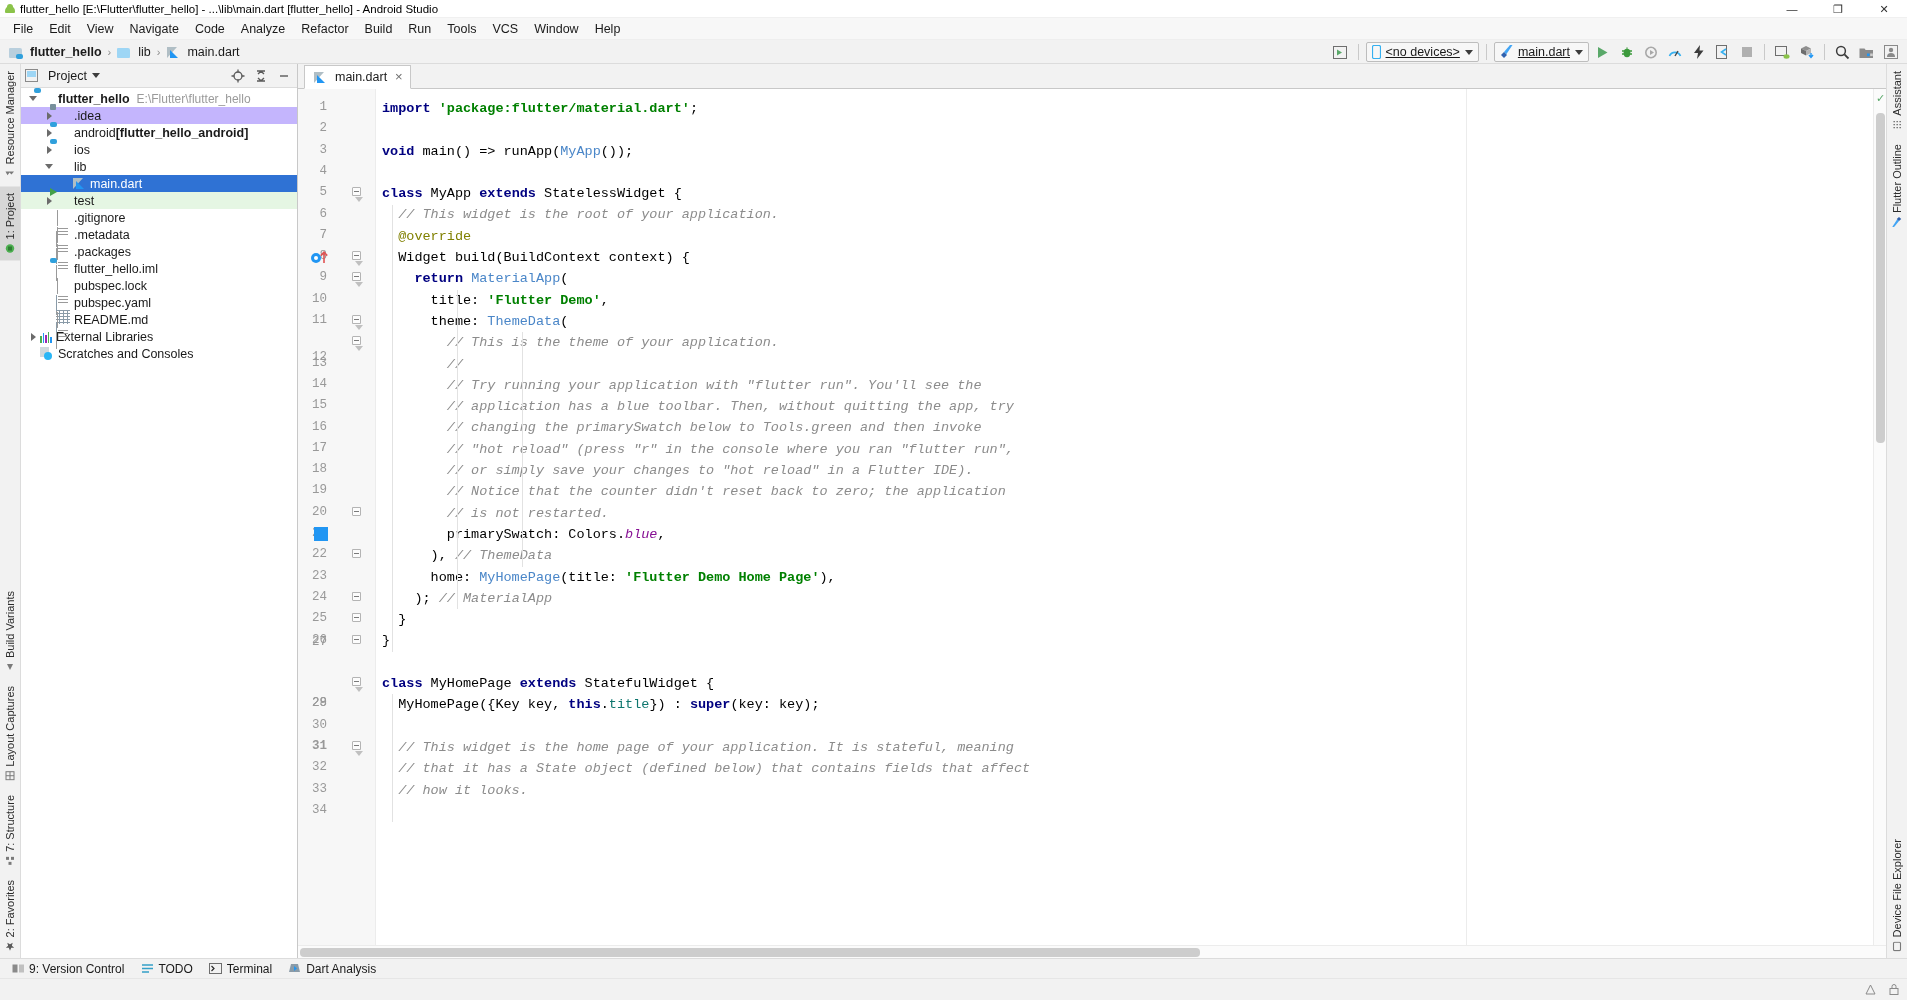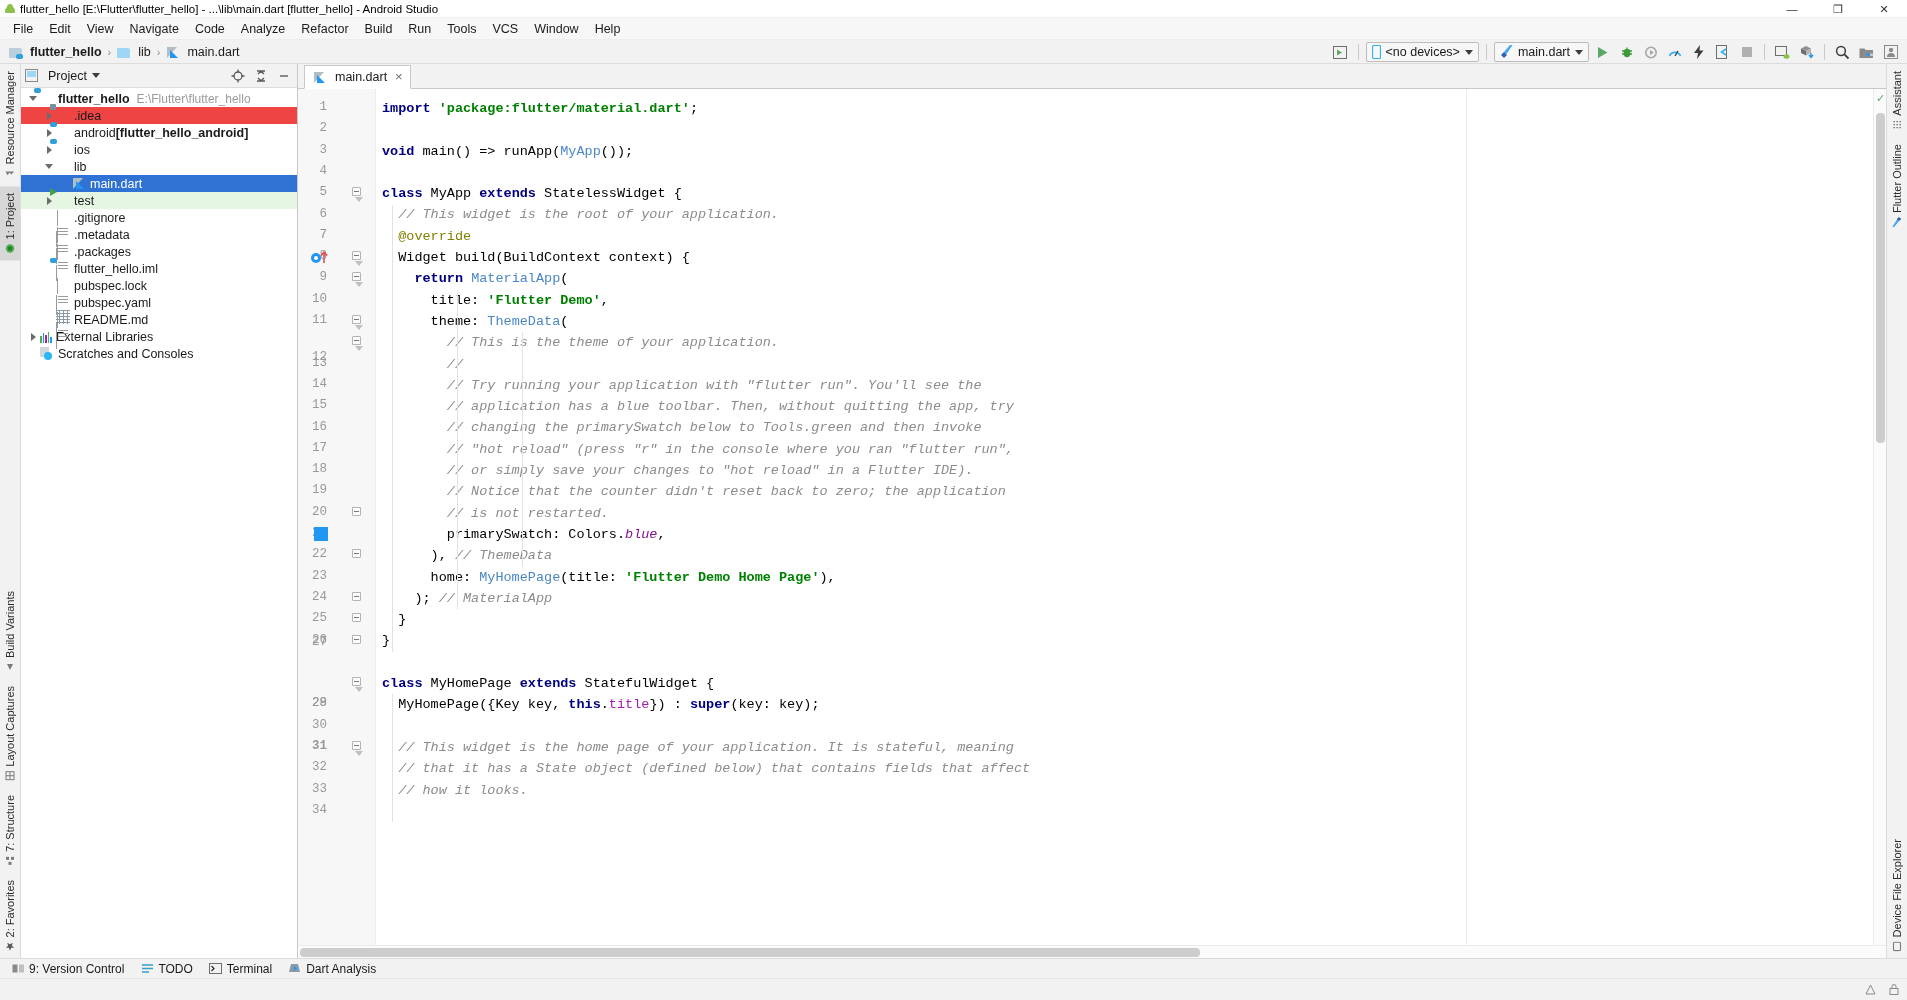--- a/index.html
+++ b/index.html
@@ -40,21 +40,21 @@
   .menu-item { padding: 2px 8px; font-size: 12.5px; color:#1a1a1a; line-height:16px; }
 
   
   .navbar {
     height: 24px; background:#f2f2f2; display:flex; align-items:center;
     border-bottom: 1px solid #dcdcdc; padding-left: 6px; position: relative;
   }
   .crumb { display:flex; align-items:center; gap:4px; padding:1px 3px; font-size:12.5px; }
   .crumb.bold { font-weight: bold; }
   .crumb-sep { color:#8c8c8c; margin: 0 3px; font-size: 11px; }
-  .nav-right { position:absolute; right: 6px; top:0; height:24px; display:flex; align-items:center; gap:3px; }
+  .nav-right { position:absolute; right: 6px; top:0; height:24px; display:flex; align-items:center; gap:3px;text-decoration:underline; }
   .tb-sep { width:1px; height:16px; background:#c9c9c9; margin: 0 4px; }
   .tb-btn { width:21px; height:20px; display:flex; align-items:center; justify-content:center; border-radius:2px; }
   .combo {
     height: 20px; border:1px solid #bdbdbd; background:#f7f7f7; border-radius:2px;
     display:flex; align-items:center; gap:5px; padding: 0 5px; font-size:12.5px;
   }
   .caret { width:0;height:0;border-left:4px solid transparent;border-right:4px solid transparent;border-top:5px solid #3c3c3c; }
 
   
   .body { flex: 1; display: flex; min-height: 0; background:#f2f2f2; }
@@ -78,21 +78,21 @@
   .proj-header {
     height: 24px; background:#f2f2f2; display:flex; align-items:center; padding: 0 4px;
     border-bottom:1px solid #dcdcdc; gap:5px;
   }
   .proj-title { font-size:12.5px; }
   .proj-header .spacer { flex:1; }
   .proj-hbtn { width:18px;height:18px;display:flex;align-items:center;justify-content:center;border-radius:2px; }
   .tree { flex:1; overflow:hidden; padding-top:2px; font-size:12.5px; }
   .trow { height:17px; display:flex; align-items:center; white-space:nowrap; padding-right:4px; }
   .trow.sel { background:#2f72d4; color:#fff; }
-  .trow.hl-yellow { background:#ef4444; }
+  .trow.hl-yellow { background:#c4b5fd; }
   .trow.hl-green  { background:#e5f6e3; }
   .arrow { width:13px; height:13px; position:relative; flex:none; }
   .arrow.closed::after {
     content:""; position:absolute; left:4px; top:3px;
     border-left:5px solid #6b6b6b; border-top:4px solid transparent; border-bottom:4px solid transparent;
   }
   .arrow.open::after {
     content:""; position:absolute; left:2px; top:4px;
     border-top:5px solid #6b6b6b; border-left:4px solid transparent; border-right:4px solid transparent;
   }
@@ -160,21 +160,21 @@
     white-space: pre; color:#000000;
   }
   .indent-guide { position:absolute; width:1px; background:#e2e2e2; }
 
   
   .kw   { color:#000080; font-weight:bold; }
   .str  { color:#008000; font-weight:bold; }
   .cmt  { color:#8c8c8c; font-style:italic; }
   .anno { color:#808000; }
   .type { color:#4a86c8; }
-  .fld  { color:#a21caf; }
+  .fld  { color:#0f766e; }
   .cnst { color:#871094; font-style:italic; }
 
   .right-margin { position:absolute; top:0; bottom:0; width:1px; background:#ececec; }
 
   
   .vscroll { width:13px; background:#fbfbfb; border-left:1px solid #ececec; position:relative; flex:none; }
   .vthumb { position:absolute; left:2px; width:9px; background:#cdcdcd; border-radius:4px; }
   .ok-check { position:absolute; top:3px; left:2px; font-size:11px; color:#59a869; }
   .hscroll-track { height:13px; background:#fbfbfb; border-top:1px solid #ececec; position:relative; }
   .hthumb { position:absolute; top:2px; height:9px; background:#cdcdcd; border-radius:4px; }

